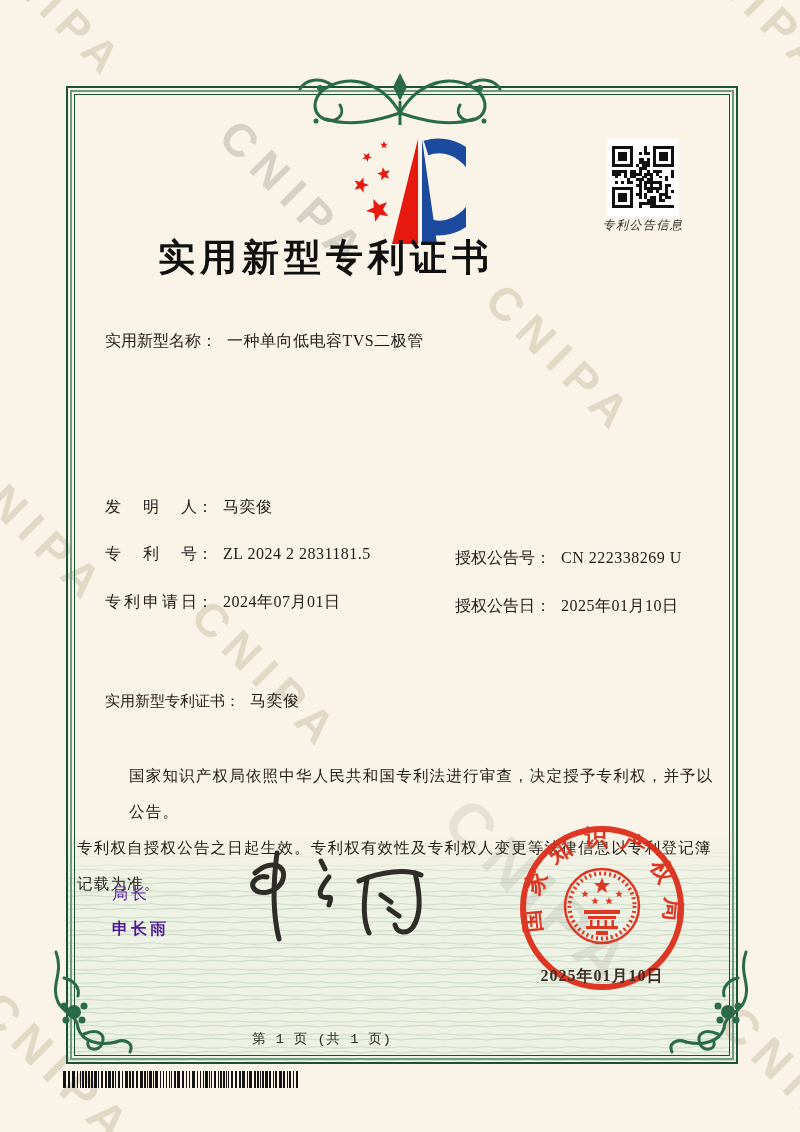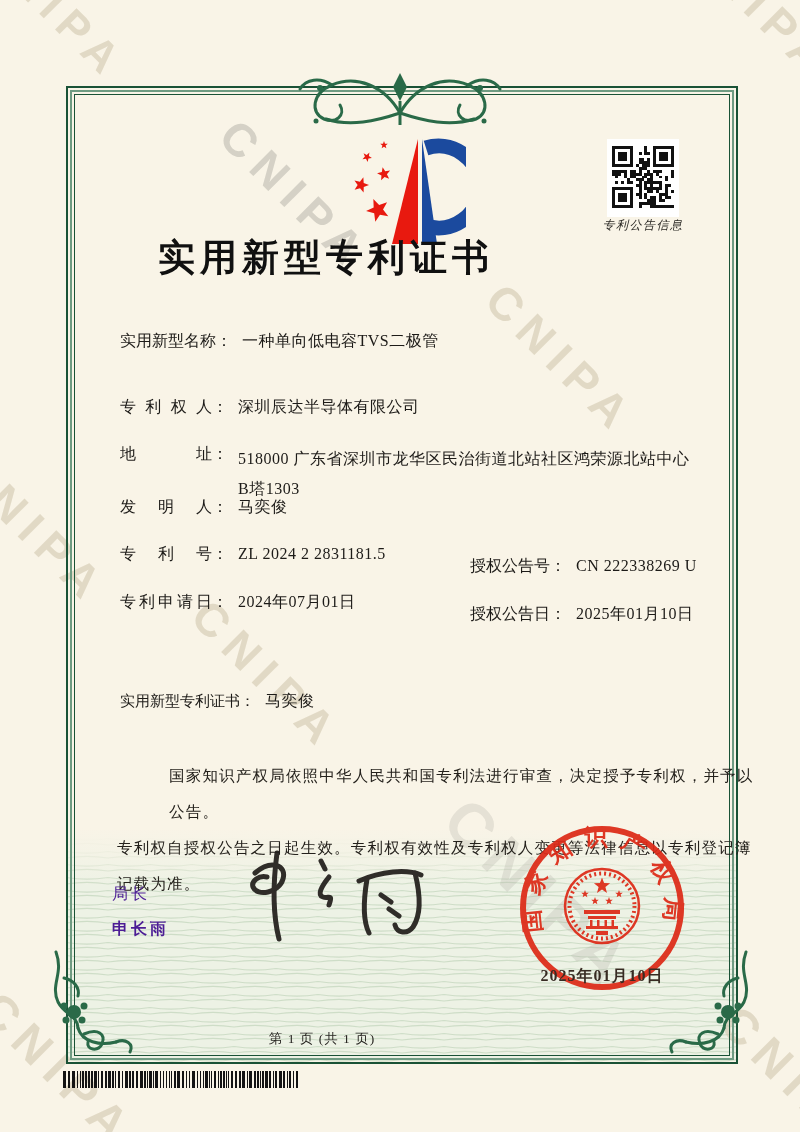--- a/index.html
+++ b/index.html
@@ -26,41 +26,41 @@
   
   .cert-no{left:104px;top:133px;font-size:17px;letter-spacing:1.5px;}
   .qr-back{left:607px;top:139px;width:72px;height:78px;background:#ffffff;}
   .qr{left:612px;top:146px;}
   .qr-caption{left:592px;top:217px;width:102px;text-align:center;font-size:12px;
               letter-spacing:1.5px;color:#2c2a26;font-style:italic;}
   .title{left:0;top:233px;width:652px;text-align:center;font-size:37px;font-weight:700;
          letter-spacing:5px;color:#101010;}
 
   
-  .row{left:105px;font-size:16px;white-space:nowrap;margin-left:15px;}
+  .row{left:105px;font-size:16px;white-space:nowrap;}
   .flabel{display:inline-block;min-width:92px;text-align:justify;text-align-last:justify;}
   .colon{margin-right:10px;}
   .fvalue{letter-spacing:0.5px;}
   .fvalue-wrap{display:inline-block;width:452px;vertical-align:top;white-space:normal;
                line-height:30px;letter-spacing:0.5px;}
-  .rcol{position:absolute;left:350px;top:12px;white-space:nowrap;}
+  .rcol{position:absolute;left:350px;top:4px;white-space:nowrap;}
 
   
   .statement{left:77px;top:758px;width:650px;font-size:15.5px;line-height:36px;
-             letter-spacing:1.2px;color:#24211c;margin-left:40px;}
+             letter-spacing:1.2px;color:#24211c;}
   .statement .l1{padding-left:52px;}
 
   
   .signer{font-family:"Liberation Sans",sans-serif;font-size:16px;letter-spacing:3px;color:#4c1d95;}
   .signer-title{left:112px;top:884px;}
   .signer-name{left:112px;top:919px;font-weight:bold;}
 
   
   .footer{left:0;top:1030px;width:644px;text-align:center;font-size:13.5px;
-          letter-spacing:1px;color:#2a2824;}
+          letter-spacing:1px;color:#2a2824;font-family:Liberation Mono, monospace;}
   .barcode{left:63px;top:1071px;}
 
   svg{display:block;}
 </style>
 </head>
 <body>
 
 <div class="page">
 
   <div class="abs band"></div>
@@ -421,26 +421,20 @@
       <rect x="6" y="19" width="1" height="1" fill="#111"></rect>
       <rect x="6" y="20" width="1" height="1" fill="#111"></rect>
     </svg>
   <div class="abs qr-caption">专利公告信息</div>
 
   <div class="abs title">实用新型专利证书</div>
 
   <div class="abs row" style="top:331px">
     <span class="flabel">实用新型名称</span><span class="colon">：</span><span class="fvalue">一种单向低电容TVS二极管</span>
   </div>
-  <div class="abs row" style="top:397px">
-    <span class="flabel">专利权人</span><span class="colon">：</span><span class="fvalue">深圳辰达半导体有限公司</span>
-  </div>
-  <div class="abs row" style="top:444px">
-    <span class="flabel">地址</span><span class="colon">：</span><span class="fvalue-wrap">518000 广东省深圳市龙华区民治街道北站社区鸿荣源北站中心B塔1303</span>
-  </div>
   <div class="abs row" style="top:497px">
     <span class="flabel">发明人</span><span class="colon">：</span><span class="fvalue">马奕俊</span>
   </div>
   <div class="abs row" style="top:544px">
     <span class="flabel">专利号</span><span class="colon">：</span><span class="fvalue">ZL 2024 2 2831181.5</span>
     <span class="rcol"><span>授权公告号</span><span class="colon">：</span><span class="fvalue">CN 222338269 U</span></span>
   </div>
   <div class="abs row" style="top:592px">
     <span class="flabel">专利申请日</span><span class="colon">：</span><span class="fvalue">2024年07月01日</span>
     <span class="rcol"><span>授权公告日</span><span class="colon">：</span><span class="fvalue">2025年01月10日</span></span>

